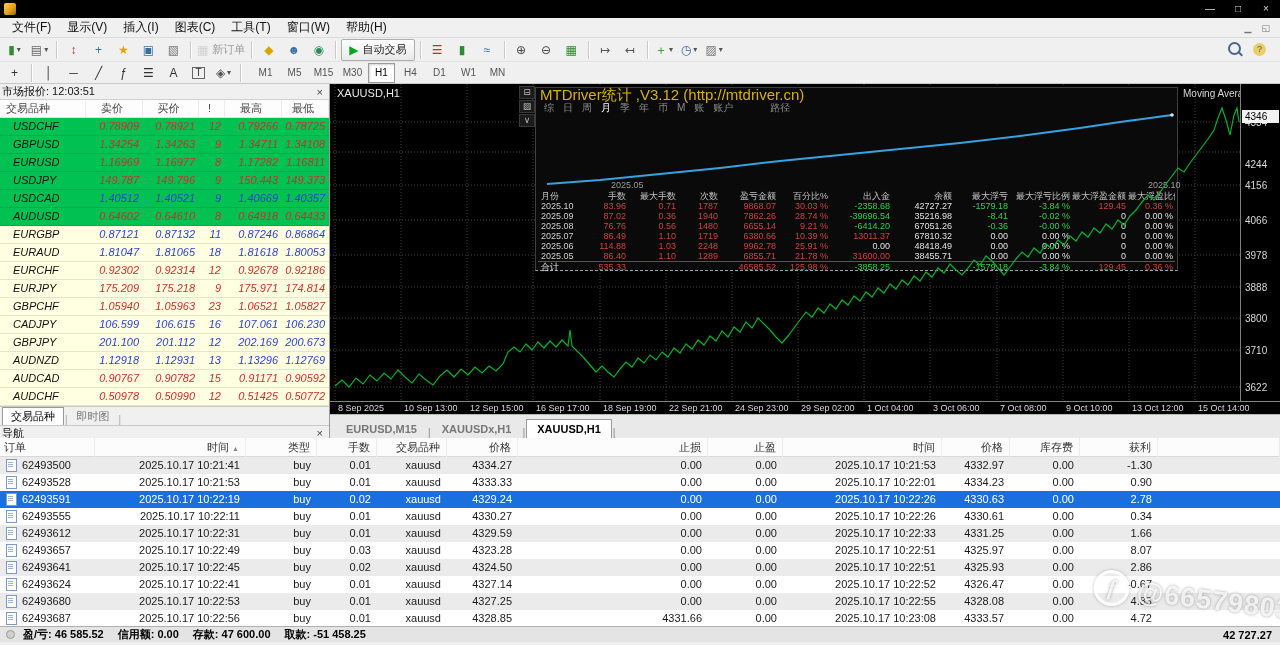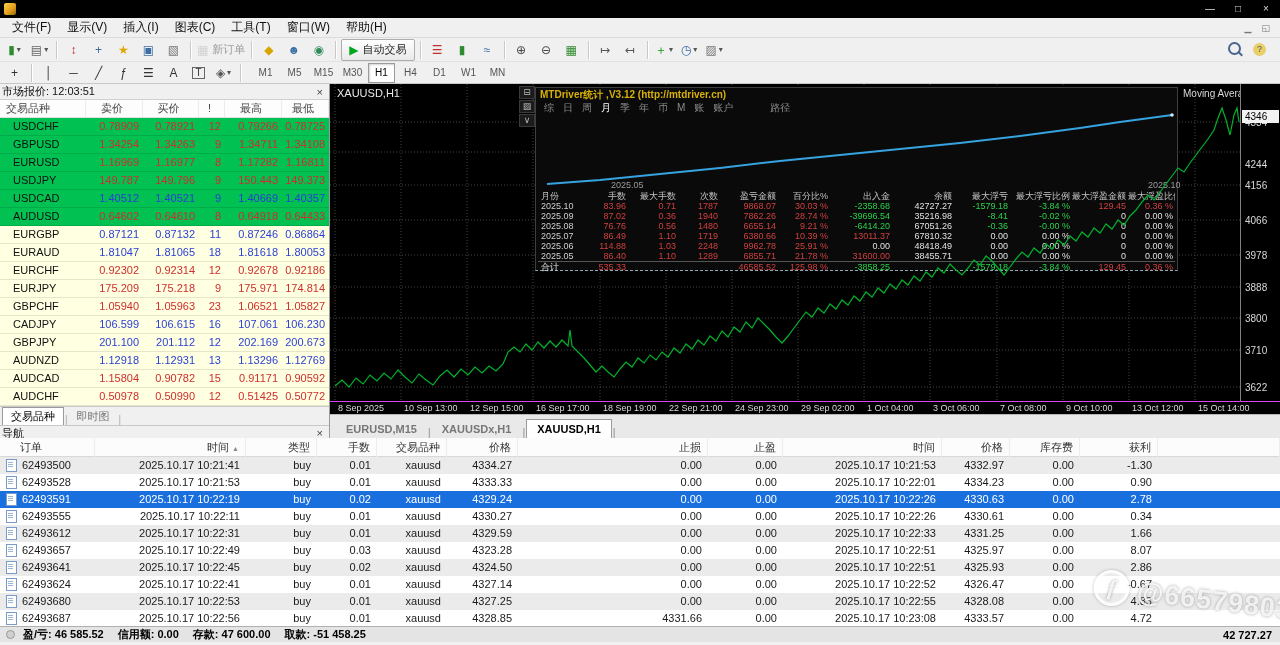--- a/index.html
+++ b/index.html
@@ -40,21 +40,21 @@
   .tf-btn{min-width:25px;height:18px;line-height:18px;text-align:center;font-size:10px;color:#555;border:1px solid transparent;margin:0 1px;}
   .tf-btn.active{background:#fff;border:1px solid #9a9a9a;box-shadow:inset 1px 1px 2px rgba(0,0,0,.18);color:#000;}
 
   
   .mw-panel{position:absolute;left:0;top:84px;width:330px;height:354px;background:#fff;border-right:1px solid #9a9a9a;box-sizing:border-box;overflow:hidden;}
   .mw-title{height:15px;background:#f0f0f0;border-bottom:1px solid #d0d0d0;display:flex;align-items:center;font-size:11px;padding-left:2px;color:#111;}
   .mw-close{margin-left:auto;padding-right:6px;color:#444;font-size:11px;}
   .mw-header{display:grid;grid-template-columns:86px 57px 56px 26px 57px 47px;height:17px;background:#fdfdfd;border-bottom:1px solid #e0e0e0;color:#444;}
   .mwh{font-size:11px;line-height:17px;text-align:center;padding-right:4px;border-right:1px solid #ececec;}
   .mwh.c0{text-align:left;padding-left:6px;}
-  .mw-row{display:grid;grid-template-columns:86px 57px 56px 26px 57px 47px;height:17px;border-bottom:1px solid rgba(0,0,0,.10);}
+  .mw-row{display:grid;grid-template-columns:86px 57px 56px 26px 57px 47px;height:17px;border-bottom:1px solid rgba(0,0,0,.10);font-style:italic;}
   .mw-cell{font-size:11px;line-height:16px;text-align:right;padding-right:4px;white-space:nowrap;}
   .mw-sym{text-align:left;padding-left:13px;color:#111;}
   .bg-g{background:#00c151;}
   .bg-y{background:#ffffe1;}
   .fg-r{color:#cf2e2e;}
   .fg-b{color:#2b3fd6;}
   .mw-tabs{height:18px;background:#f0f0f0;border-top:1px solid #c8c8c8;display:flex;align-items:flex-end;padding-left:2px;}
   .mw-tab{font-size:11px;padding:1px 8px;color:#777;}
   .mw-tab.active{background:#fff;border:1px solid #9a9a9a;border-bottom:none;color:#000;}
   .tab-pipe{color:#aaa;margin:0 1px;font-size:10px;}
@@ -65,21 +65,21 @@
   .plot{position:absolute;left:0;top:0;width:910px;height:317px;background:#000;overflow:hidden;}
   .grid-svg,.overlay-svg{position:absolute;left:0;top:0;}
   .grid-svg{z-index:1;}
   .overlay-svg{z-index:6;pointer-events:none;}
   .symbol-label{position:absolute;left:7px;top:3px;color:#e8e8e8;font-size:11px;z-index:7;}
   .ma-label{position:absolute;left:853px;top:4px;color:#d8d8d8;font-size:10px;z-index:7;white-space:nowrap;}
   .min-icons{position:absolute;left:189px;top:2px;z-index:7;display:flex;flex-direction:column;gap:1px;}
   .min-icon{color:#b8b8b8;font-size:9px;line-height:11px;width:14px;text-align:center;background:#1b1b1b;border:1px solid #3a3a3a;}
   
   .mtpanel{position:absolute;left:205px;top:3px;width:643px;height:184px;background:#0a0a0a;border:1px solid #3f3f3f;border-bottom:1px dashed #8fa8b8;box-sizing:border-box;z-index:3;}
-  .mtd-title{height:13px;line-height:13px;color:#d8b106;font-size:10px;font-weight:bold;padding-left:4px;white-space:nowrap;}
+  .mtd-title{height:13px;line-height:13px;color:#d8b106;font-size:15px;font-weight:normal;padding-left:4px;white-space:nowrap;}
   .mtd-tabs{height:13px;display:flex;align-items:center;gap:9px;padding-left:8px;color:#8a8a8a;font-size:10px;}
   .mtd-tab.active{color:#fff;}
   .mtd-far{margin-left:28px;}
   .mtd-date{position:absolute;top:92px;color:#9a9a9a;font-size:9px;}
   .mtd-table{position:absolute;left:2px;top:103px;width:637px;}
   .mtd-row{display:grid;grid-template-columns:44px 46px 50px 42px 58px 52px 62px 62px 56px 62px 56px 47px;height:10px;}
   .mtd-row.total{height:11px;border-top:1px solid #555;}
   .mtd-cell{font-size:9px;line-height:10px;text-align:right;padding-right:2px;white-space:nowrap;overflow:hidden;}
   .mtd-cell.c0{text-align:left;padding-left:3px;}
   .m-h{color:#c4c4c4;}
@@ -95,21 +95,21 @@
   .xl{position:absolute;top:1px;color:#d8d8d8;font-size:9px;white-space:nowrap;}
   .chart-tabs{position:absolute;left:0;top:330px;width:950px;height:24px;background:#e9e9e9;border-top:1px solid #b8b8b8;display:flex;align-items:flex-end;padding-left:6px;box-sizing:border-box;font-weight:bold;}
   .chart-tab{font-size:11px;padding:3px 10px;color:#777;}
   .chart-tab.active{background:#fff;border:1px solid #9a9a9a;border-bottom:none;color:#000;}
 
   
   .orders{position:absolute;left:0;top:438px;width:1280px;height:188px;background:#fff;overflow:hidden;}
   .o-grid{display:grid;grid-template-columns:95px 151px 71px 60px 70px 71px 190px 75px 159px 68px 70px 78px 1fr;}
   .o-header{height:18px;background:#fcfcfc;border-bottom:1px solid #d8d8d8;color:#333;}
   .o-hcell{font-size:11px;line-height:18px;text-align:right;padding-right:6px;border-right:1px solid #ececec;white-space:nowrap;}
-  .o-hcell.c0{text-align:left;padding-left:20px;}
+  .o-hcell.c0{text-align:left;padding-left:4px;}
   .sort-mark{font-size:7px;color:#888;margin-left:3px;}
   .o-row{height:17px;}
   .o-row:nth-child(odd){background:#ebebeb;}
   .o-cell{font-size:11px;line-height:17px;text-align:right;padding-right:6px;color:#1a1a1a;white-space:nowrap;}
   .o-cell.c0{text-align:left;padding-left:4px;display:flex;align-items:center;}
   .doc-icon{width:9px;height:11px;border:1px solid #7a9ac8;background:#fff;display:inline-block;margin:0 5px 0 2px;position:relative;flex:none;}
   .doc-icon::after{content:"";position:absolute;left:1px;top:2px;width:5px;height:1px;background:#9ab4d4;box-shadow:0 2px 0 #9ab4d4,0 4px 0 #9ab4d4;}
   .o-row.sel{background:#1a6fdf !important;}
   .o-row.sel .o-cell{color:#fff;}
 
@@ -428,21 +428,21 @@
         <div class="mw-row bg-y">
           <span class="mw-cell mw-sym">AUDNZD</span>
           <span class="mw-cell fg-b">1.12918</span>
           <span class="mw-cell fg-b">1.12931</span>
           <span class="mw-cell fg-b">13</span>
           <span class="mw-cell fg-b">1.13296</span>
           <span class="mw-cell fg-b">1.12769</span>
         </div>
         <div class="mw-row bg-y">
           <span class="mw-cell mw-sym">AUDCAD</span>
-          <span class="mw-cell fg-r">1.15804</span>
+          <span class="mw-cell fg-r">0.90767</span>
           <span class="mw-cell fg-r">0.90782</span>
           <span class="mw-cell fg-r">15</span>
           <span class="mw-cell fg-r">0.91171</span>
           <span class="mw-cell fg-r">0.90592</span>
         </div>
         <div class="mw-row bg-y">
           <span class="mw-cell mw-sym">AUDCHF</span>
           <span class="mw-cell fg-r">0.50978</span>
           <span class="mw-cell fg-r">0.50990</span>
           <span class="mw-cell fg-r">12</span>

